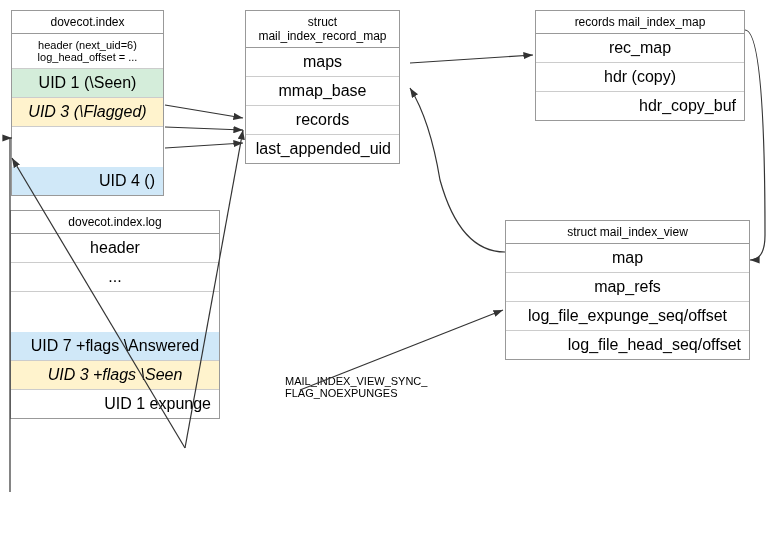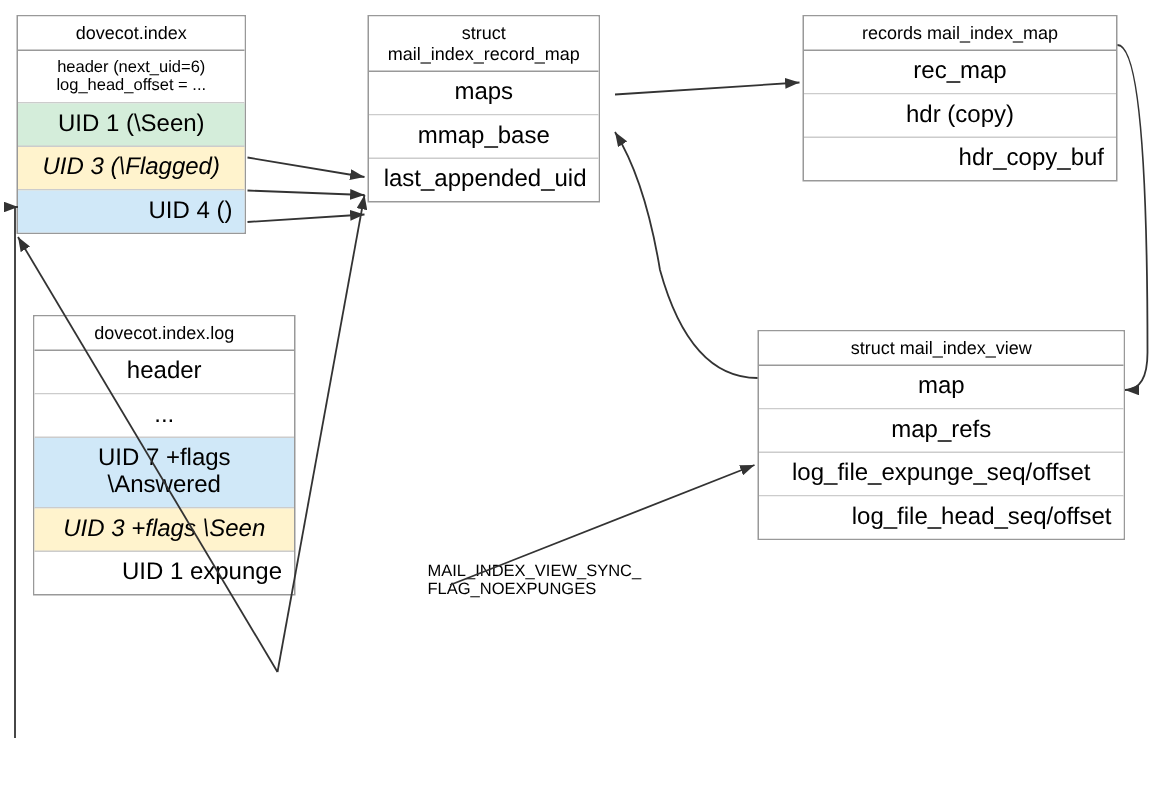--- a/index.html
+++ b/index.html
@@ -36,21 +36,21 @@
       border-bottom: 1px solid #ccc;
       font-size: 16px;
       background: #fff;
     }
     .box-row:last-child {
       border-bottom: none;
       text-align: right;
     }
     .box-row.green { background: #d4edda; }
     .box-row.yellow { background: #fff3cd; font-style: italic; }
-    .box-row.blue { background: #d0e8f8; }
+    .box-row.blue { background: #d0e8f8; margin-top: 40px; }
     .box-row.purple { background: #e8d5f5; }
 
     svg.arrows {
       position: absolute;
       top: 0;
       left: 0;
       width: 770px;
       height: 537px;
       pointer-events: none;
       overflow: visible;
@@ -74,39 +74,40 @@
     <div class="box-row green">UID 1 (\Seen)</div>
     <div class="box-row yellow">UID 3 (\Flagged)</div>
     <div class="box-row blue">UID 4 ()</div>
   </div>
 
   <div class="box" style="left:245px; top:10px; width:155px;">
     <div class="box-title" style="white-space:pre-line;">struct
 mail_index_record_map</div>
     <div class="box-row">maps</div>
     <div class="box-row">mmap_base</div>
+    <div class="box-row">records</div>
     <div class="box-row">last_appended_uid</div>
   </div>
 
   <div class="box" style="left:535px; top:10px; width:210px;">
     <div class="box-title">records mail_index_map</div>
     <div class="box-row">rec_map</div>
     <div class="box-row">hdr (copy)</div>
     <div class="box-row">hdr_copy_buf</div>
   </div>
 
   <div class="box" style="left:505px; top:220px; width:245px;">
     <div class="box-title">struct mail_index_view</div>
     <div class="box-row">map</div>
     <div class="box-row">map_refs</div>
     <div class="box-row">log_file_expunge_seq/offset</div>
     <div class="box-row">log_file_head_seq/offset</div>
   </div>
 
-  <div class="box" style="left:22px; top:210px; width:175px;">
+  <div class="box" style="left:10px; top:210px; width:210px;">
     <div class="box-title">dovecot.index.log</div>
     <div class="box-row">header</div>
     <div class="box-row">...</div>
     <div class="box-row blue">UID 7 +flags \Answered</div>
     <div class="box-row yellow">UID 3 +flags \Seen</div>
     <div class="box-row">UID 1 expunge</div>
   </div>
 
   <div class="label" style="left:285px; top:375px; width:160px; font-size:11px; text-align:left;">MAIL_INDEX_VIEW_SYNC_
 FLAG_NOEXPUNGES</div>

